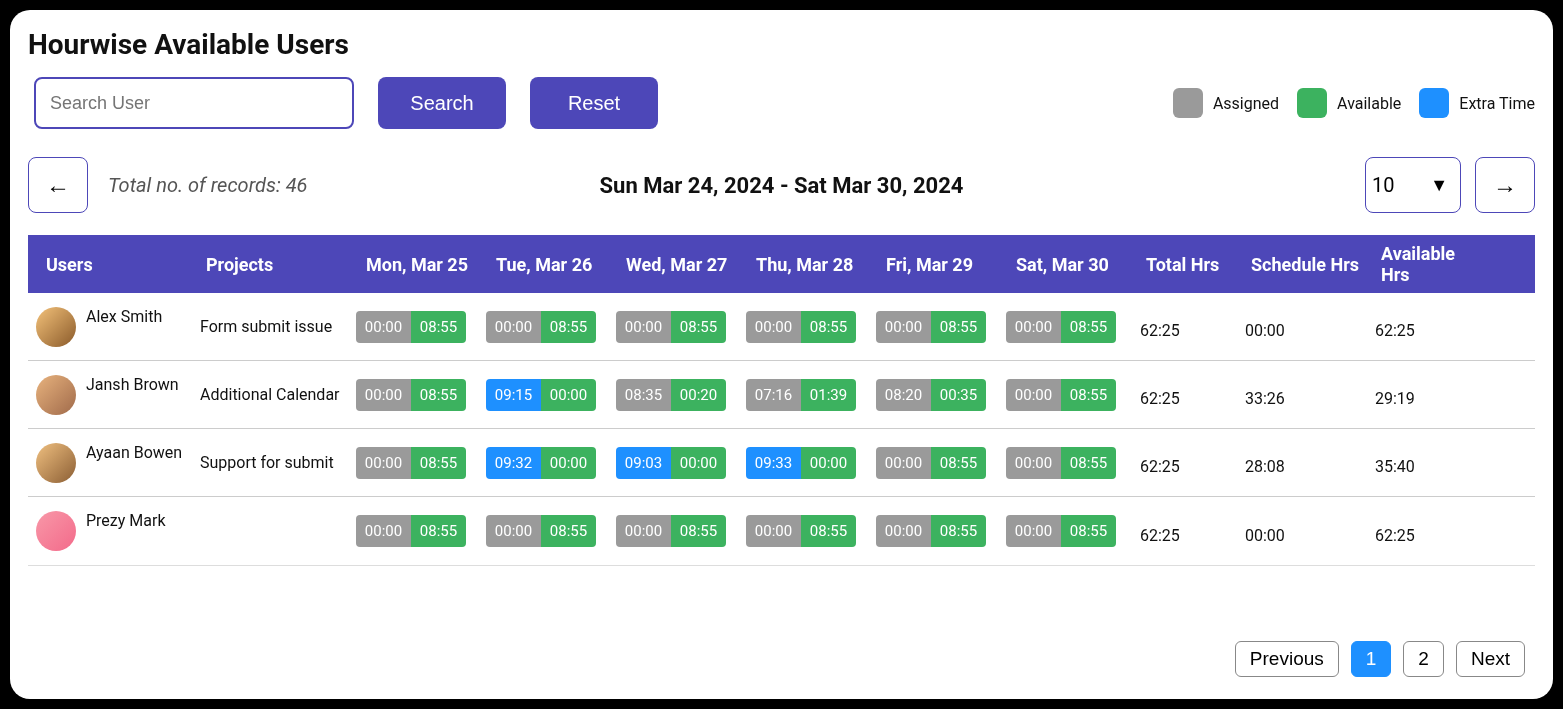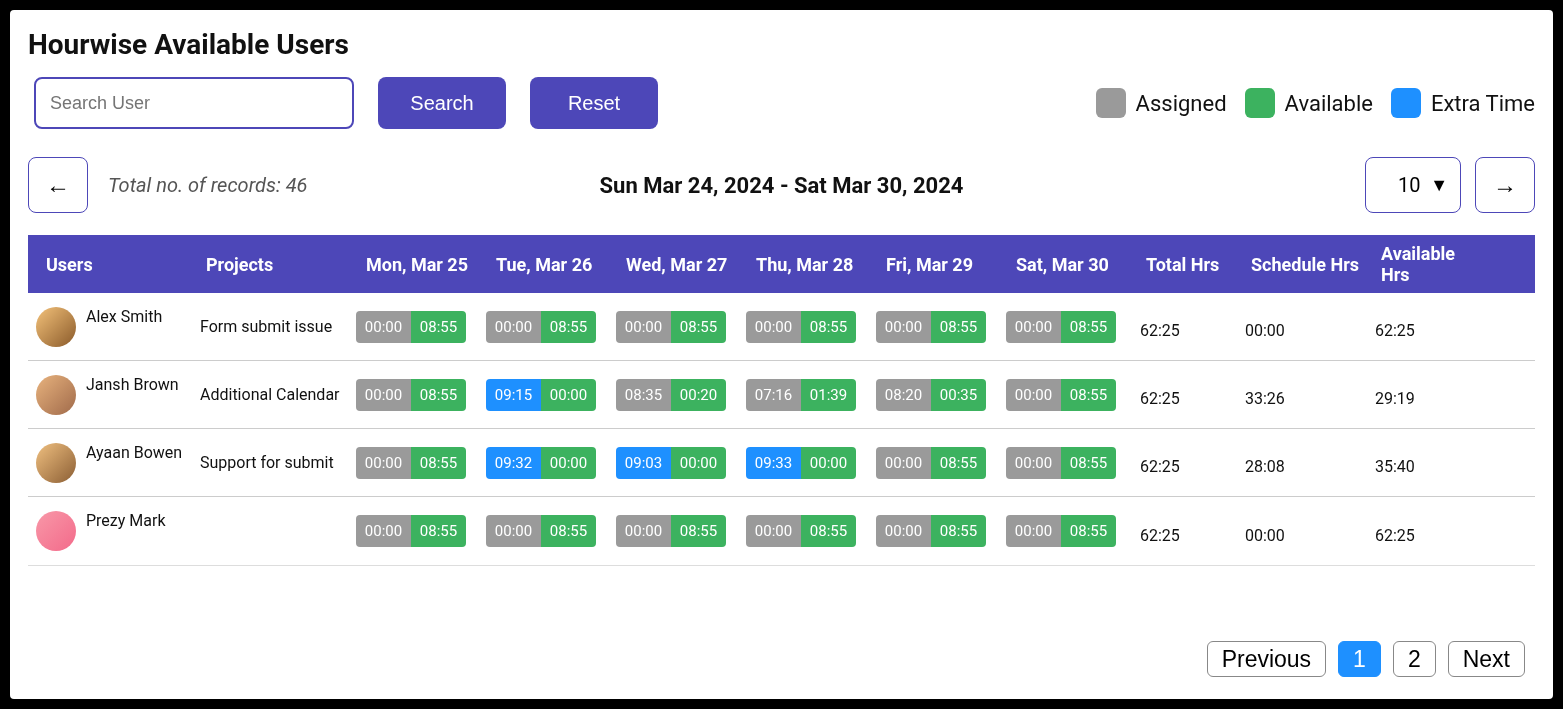--- a/index.html
+++ b/index.html
@@ -3,21 +3,21 @@
 <meta charset="utf-8">
 <style>
 * { box-sizing: border-box; margin: 0; padding: 0; }
 body {
   font-family: -apple-system, BlinkMacSystemFont, "Segoe UI", Roboto, Arial, sans-serif;
   background: #000;
   padding: 10px;
 }
 .frame {
   background: #fff;
-  border-radius: 4px;
+  border-radius: 20px;
   padding: 18px;
   width: 1543px;
   height: 689px;
   position: relative;
 }
 .page-title {
   font-size: 28px;
   font-weight: 700;
   color: #111;
   margin-bottom: 16px;
@@ -46,21 +46,21 @@
   border-radius: 8px;
   background: #4d47b8;
   color: #fff;
   font-size: 20px;
   cursor: pointer;
 }
 .legend {
   margin-left: auto;
   display: flex;
   gap: 18px;
-  font-size: 22px;
+  font-size: 16px;
   color: #111;
 }
 .swatch {
   width: 30px; height: 30px;
   border-radius: 6px;
   display: inline-block;
   vertical-align: middle;
 }
 .legend-item { display: flex; align-items: center; gap: 10px; }
 
@@ -101,21 +101,21 @@
   gap: 14px;
 }
 .select-wrap {
   height: 56px;
   width: 96px;
   border: 1.5px solid #4d47b8;
   border-radius: 8px;
   display: flex;
   align-items: center;
   justify-content: space-between;
-  padding: 0 12px 0 32px;
+  padding: 0 12px 0 6px;
   font-size: 20px;
   cursor: pointer;
 }
 .chevron { font-size: 18px; }
 
 .table-area {
   box-shadow: 0 1px 0 #ddd;
 }
 .thead {
   display: grid;
@@ -179,21 +179,21 @@
   right: 28px;
   display: flex;
   gap: 12px;
 }
 .page-btn {
   height: 36px;
   border: 1px solid #888;
   border-radius: 6px;
   background: #fff;
   padding: 0 14px;
-  font-size: 23px;
+  font-size: 19px;
   cursor: pointer;
   display: flex;
   align-items: center;
 }
 .page-btn.active {
   background: #1e90ff;
   border-color: #1e90ff;
   color: #fff;
 }
 </style>

